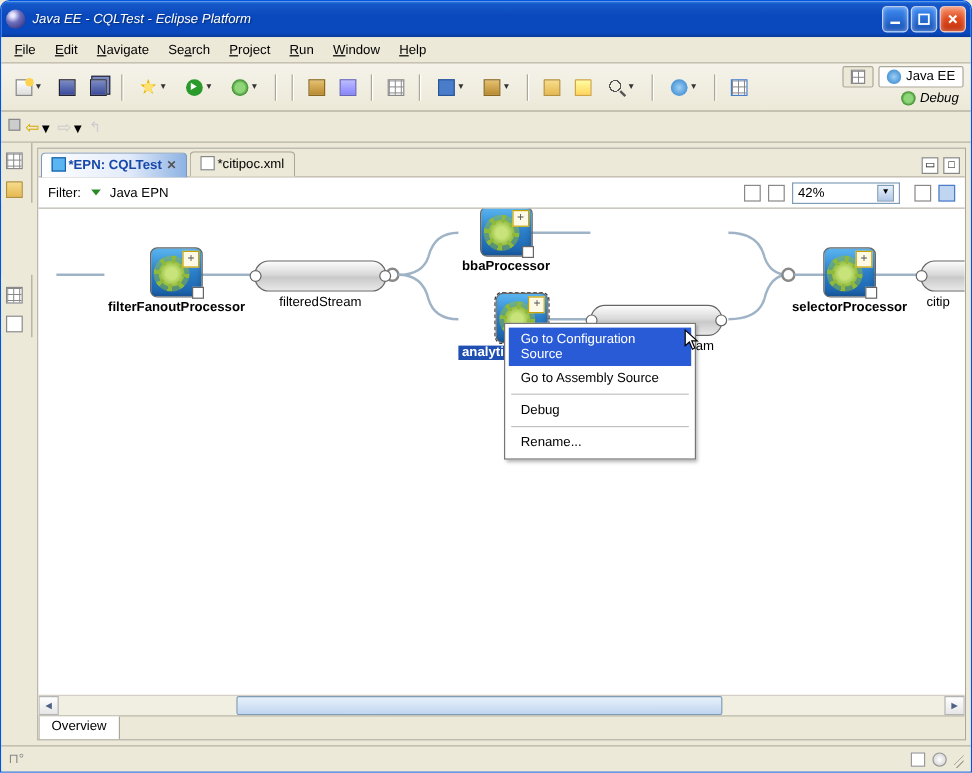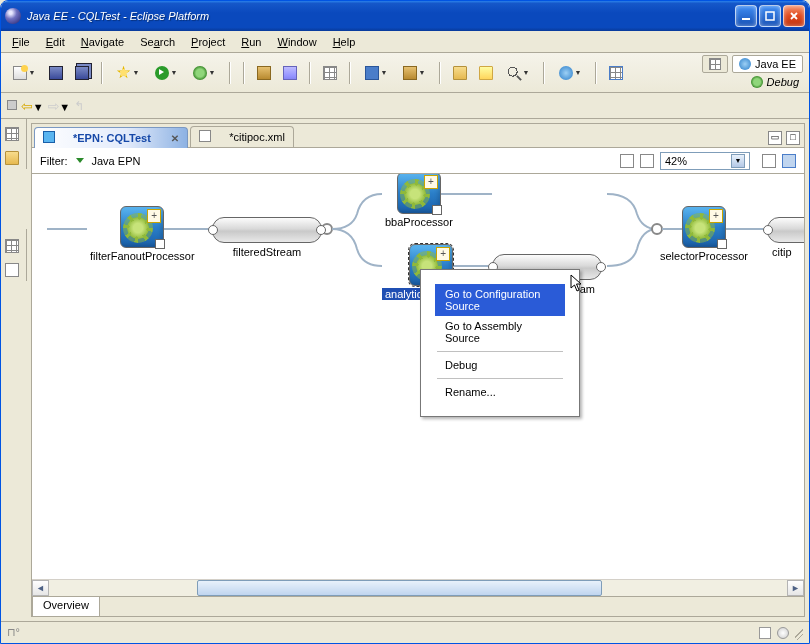--- a/index.html
+++ b/index.html
@@ -35,21 +35,21 @@
 
 
 .mainarea { flex: 1; display: flex; position: relative; background: #ece9d8; }
 .leftgutter { width: 26px; background: #ece9d8; border-right: 1px solid #aca899; display: flex; flex-direction: column; align-items: center; padding-top: 8px; gap: 6px; }
 .leftgutter .gbtn, .leftgutter2 .gbtn { width: 18px; height: 18px; }
 .leftgutter2 { width: 26px; background: #ece9d8; border-right: 1px solid #aca899; display: flex; flex-direction: column; align-items: center; padding-top: 10px; gap: 6px; margin-top: 60px; }
 
 
 .editor-container { flex: 1; margin: 4px; background: #fff; border: 1px solid #aca899; display: flex; flex-direction: column; overflow: hidden; }
 .editor-tabs { height: 24px; display: flex; align-items: flex-end; background: #ece9d8; border-bottom: 1px solid #aca899; padding-left: 2px; }
-.etab { display: flex; align-items: center; gap: 16px; padding: 3px 8px; border: 1px solid #aca899; border-bottom: none; margin-right: 2px; background: #ece9d8; border-radius: 4px 4px 0 0; }
+.etab { display: flex; align-items: center; gap: 0; padding: 3px 8px; border: 1px solid #aca899; border-bottom: none; margin-right: 2px; background: #ece9d8; border-radius: 4px 4px 0 0; }
 .etab.active { background: linear-gradient(to right, #fff 0%, #e3ebfb 60%, #8db2e3 100%); border-color: #7a98c2; position: relative; top: 1px; color: #1648a8; font-weight: bold; }
 .etab .close-x { font-size: 10px; color: #555; margin-left: 4px; }
 .etab-icon { width: 14px; height: 14px; }
 
 .filterbar { height: 26px; display: flex; align-items: center; padding: 0 8px; gap: 8px; border-bottom: 1px solid #aca899; background: #fff; }
 .filterbar .right { margin-left: auto; display: flex; align-items: center; gap: 6px; }
 .zoom { border: 1px solid #7f9db9; background: #fff; padding: 1px 4px; display: flex; align-items: center; width: 90px; justify-content: space-between; }
 .zoom .zbtn { width: 14px; height: 14px; background: linear-gradient(#e8f1fb,#b3c8e6); border: 1px solid #7f9db9; font-size: 7px; text-align: center; line-height: 12px; }
 
 
@@ -57,33 +57,33 @@
 .canvas { position: absolute; inset: 0 0 18px 0; background: #fff; }
 
 
 .node { position: absolute; display: flex; flex-direction: column; align-items: center; }
 .node-icon { width: 44px; height: 42px; border: 1px solid #666; border-radius: 6px; position: relative; box-shadow: inset -2px -2px 4px rgba(0,0,0,.15); }
 .node-icon.proc { background: linear-gradient(to bottom, #5ab5f0 0%, #2b7fc9 50%, #1a5fa8 100%); }
 .node-icon.proc .gear { position: absolute; left: 6px; top: 10px; width: 22px; height: 22px; background: radial-gradient(circle, #c7e37a 30%, #8fb93a 70%); border-radius: 50%; box-shadow: 0 0 0 4px rgba(143,185,58,.5); }
 .node-icon.proc .gear::before { content:""; position:absolute; inset:-4px; background: repeating-conic-gradient(#8fb93a 0 15deg, transparent 15deg 45deg); border-radius:50%; -webkit-mask: radial-gradient(circle, transparent 40%, black 41%);}
 .node-icon.proc .plus { position: absolute; right: 2px; top: 2px; width: 14px; height: 14px; background: #fffae6; border: 1px solid #c9a400; color: #555; font-size: 10px; text-align: center; line-height: 12px; }
 .node-icon .sub { position: absolute; right: -2px; bottom: -2px; width: 10px; height: 10px; background: #fff; border: 1px solid #666; }
-.node-label { margin-top: 2px; padding: 0 3px; white-space: nowrap; }
+.node-label { margin-top: 2px; padding: 0 3px; white-space: nowrap; font-weight: bold; }
 .node-label.selected { background: #1f4fb3; color: #fff; }
 
 .stream { position: absolute; width: 110px; height: 26px; border: 1px solid #666; border-radius: 12px; background: linear-gradient(#fcfcfc,#d9d9d9 45%,#c9c9c9 55%,#e8e8e8); }
 .stream .port { position: absolute; width: 10px; height: 10px; background: #fff; border: 1px solid #666; border-radius: 50%; top: 50%; margin-top: -5px; }
 .stream .port.l { left: -5px; } .stream .port.r { right: -5px; }
 .stream-label { position: absolute; top: 28px; width: 100%; text-align: center; }
 
 
 .edge { position: absolute; stroke: #9fb3c7; stroke-width: 2; fill: none; }
 
 
-.ctxmenu { position: absolute; width: 160px; background: #fff; border: 1px solid #777; box-shadow: 2px 2px 3px rgba(0,0,0,.3); padding: 14px; }
+.ctxmenu { position: absolute; width: 160px; background: #fff; border: 1px solid #777; box-shadow: 2px 2px 3px rgba(0,0,0,.3); padding: 3px; }
 .ctxmenu .citem { padding: 4px 10px; cursor: default; }
 .ctxmenu .citem.hov { background: #2a5bd7; color: #fff; }
 .ctxmenu .csep { height: 1px; background: #c0c0c0; margin: 3px 2px; }
 .cursor { position: absolute; width: 16px; height: 20px; pointer-events: none; }
 
 
 .hscroll { position: absolute; left: 0; right: 0; bottom: 0; height: 17px; background: #f1efe2; border-top: 1px solid #d4d0c8; display: flex; }
 .hscroll .arrow { width: 17px; height: 16px; background: linear-gradient(#fefefe,#e6e6e6); border: 1px solid #b4b4b4; font-size: 9px; text-align: center; line-height: 14px; color: #4d6185; }
 .hscroll .track { flex: 1; position: relative; }
 .hscroll .thumb { position: absolute; left: 20%; width: 55%; top: 0; bottom: 0; background: linear-gradient(#e8f1fb,#c0d5ef); border: 1px solid #7f9db9; border-radius: 2px; }

